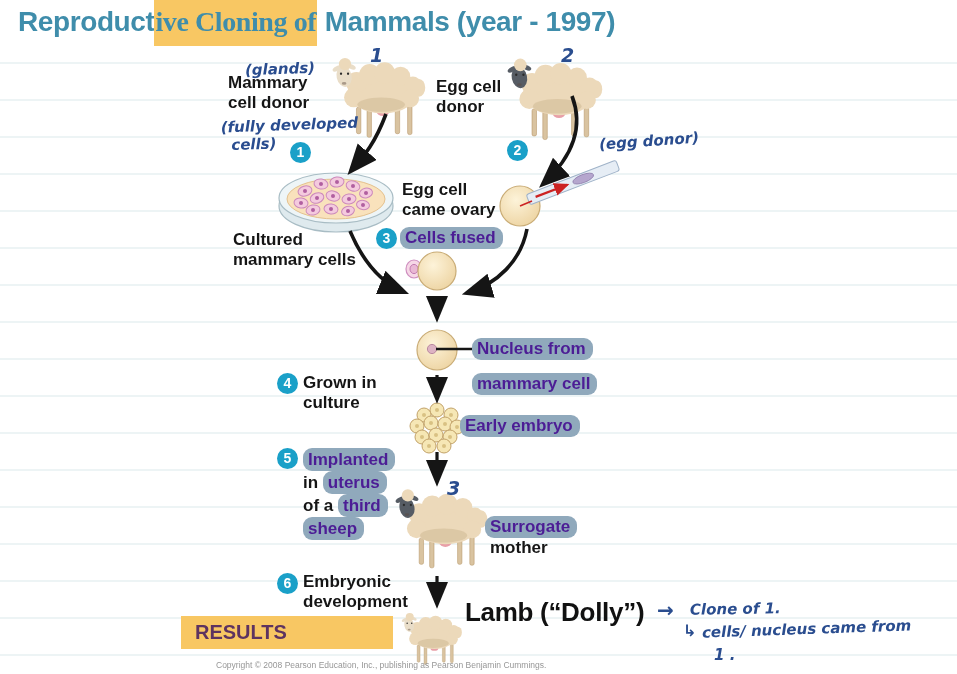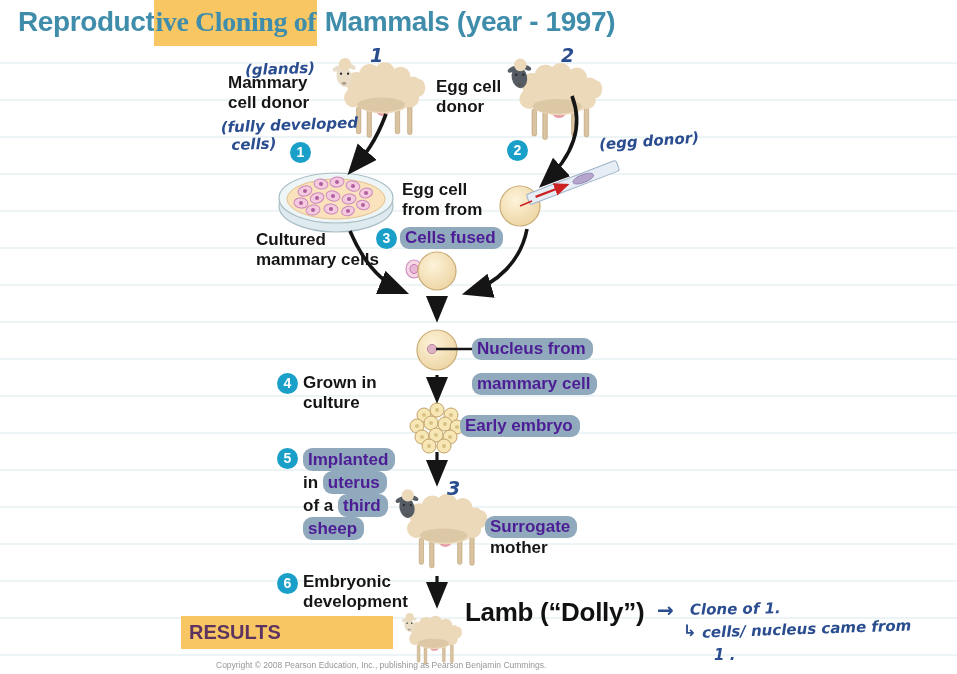--- a/index.html
+++ b/index.html
@@ -11,21 +11,21 @@
   .title { position:absolute; left:18px; top:6px; font-size:28px; font-weight:bold;
     color:#3f8dab; letter-spacing:-0.4px; white-space:nowrap; }
   .title .hl { background:#f8c763; padding:7px 1px 9px 1px;font-family:Liberation Serif, serif; }
   .lbl { position:absolute; font-size:17px; font-weight:bold; color:#151515; line-height:20px; white-space:nowrap; }
   .pill { background:#90a9bc; color:#4c1d95; border-radius:9px; padding:1px 7px 1px 5px; display:inline-block; }
   .badge { position:absolute; width:21px; height:21px; border-radius:50%; background:#1aa0c8;
     color:#fff; font-size:14px; font-weight:bold; text-align:center; line-height:21px; }
   .hand { position:absolute; color:#2a4d8f; font-style:italic; font-weight:bold;
     font-family:"DejaVu Sans", sans-serif; white-space:nowrap; }
   .results { position:absolute; left:181px; top:616px; width:212px; height:33px;
-    background:#f8c763; color:#5d3360; font-size:20px; font-weight:bold; line-height:33px; padding-left:8px; }
+    background:#f8c763; color:#5d3360; font-size:20px; font-weight:bold; line-height:33px; padding-left:14px; }
   .copyright { position:absolute; left:175px; top:660px; font-size:8.5px; color:#979797;margin-left:41px; }
   .dolly { position:absolute; left:465px; top:597px; font-size:26px; font-weight:bold; color:#111; letter-spacing:-0.3px; }
   svg.art { position:absolute; left:0; top:0; }
 </style>
 </head>
 <body>
 
 <div class="page">
   <div class="ruled"></div>
 
@@ -196,27 +196,27 @@
   <div class="badge" style="left:277px;top:573px">6</div>
 
   <div class="lbl" style="left:228px;top:73px">
     <div>Mammary</div>
     <div>cell donor</div>
   </div>
   <div class="lbl" style="left:436px;top:77px">
     <div>Egg cell</div>
     <div>donor</div>
   </div>
-  <div class="lbl" style="left:256px;top:230px">
+  <div class="lbl" style="left:233px;top:230px">
     <div>Cultured</div>
     <div>mammary cells</div>
   </div>
   <div class="lbl" style="left:402px;top:180px">
     <div>Egg cell</div>
-    <div>from from</div>
+    <div>came ovary</div>
   </div>
   <div class="lbl" style="left:400px;top:227px">
     <span class="pill">Cells fused</span>
   </div>
   <div class="lbl" style="left:472px;top:338px">
     <div><span class="pill">Nucleus from</span></div>
     <div style="margin-top:13px"><span class="pill">mammary cell</span></div>
   </div>
   <div class="lbl" style="left:303px;top:373px">
     <div>Grown in</div>

